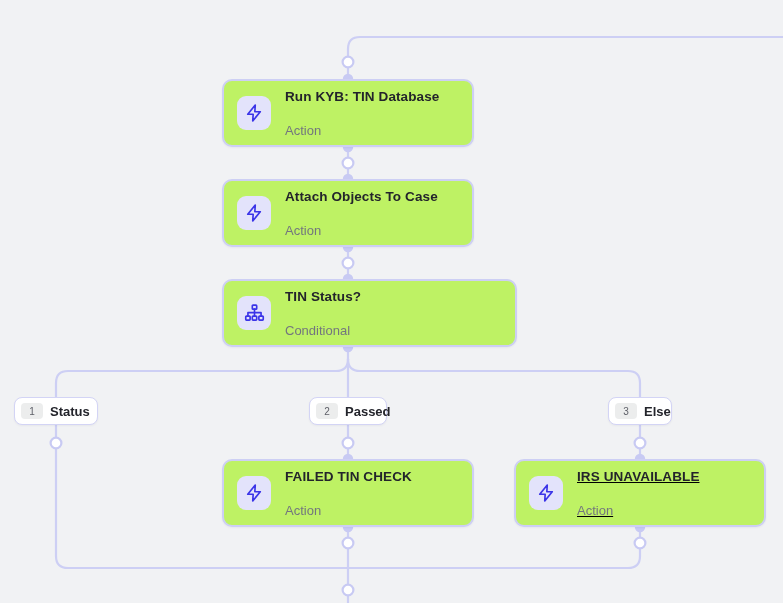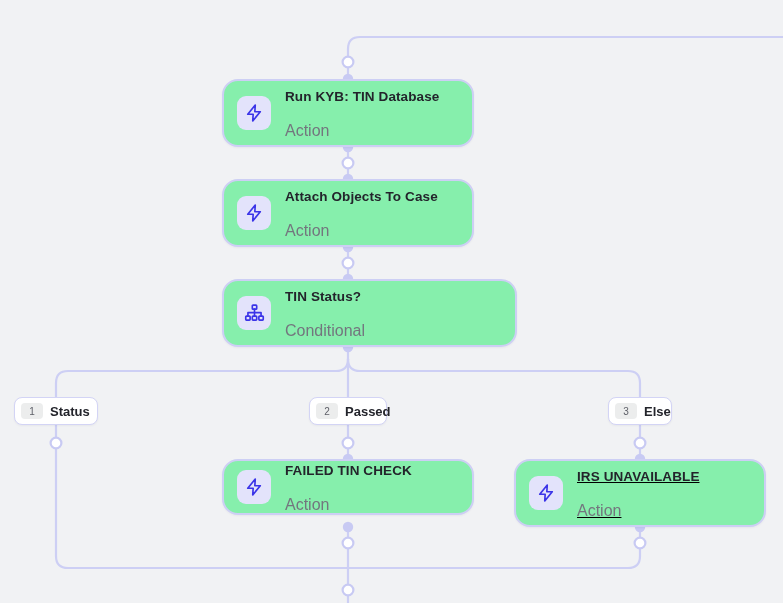--- a/index.html
+++ b/index.html
@@ -24,23 +24,23 @@
     left: 0;
     top: 0;
     width: 783px;
     height: 603px;
   }
 
   
   .node {
     position: absolute;
     box-sizing: border-box;
-    background: #86efac;
+    background: #bef264;
     border: 2px solid #cdcff4;
-    border-radius: 16px;
+    border-radius: 10px;
     box-shadow: 0 1px 2px rgba(30, 30, 70, 0.05);
     display: flex;
     align-items: center;
     padding-left: 13px;
     z-index: 5;
   }
   .node-icon {
     width: 34px;
     height: 34px;
     min-width: 34px;
@@ -59,21 +59,21 @@
   }
   .node-title {
     font-size: 13.5px;
     font-weight: bold;
     color: #23242b;
     letter-spacing: 0.1px;
     line-height: 17px;
     white-space: nowrap;
   }
   .node-subtitle {
-    font-size: 16px;
+    font-size: 13px;
     color: #73767e;
     line-height: 16px;
     margin-top: 18px;
     white-space: nowrap;
   }
 
   
   .branch-label {
     position: absolute;
     box-sizing: border-box;
@@ -200,21 +200,21 @@
         <rect x="17" y="15" width="5" height="4.5" rx="0.8"></rect>
         <path d="M12 7 L12 11 M4.5 15 L4.5 11 L19.5 11 L19.5 15 M12 11 L12 15"></path>
       </svg>
     </div>
     <div class="node-text">
       <div class="node-title">TIN Status?</div>
       <div class="node-subtitle">Conditional</div>
     </div>
   </div>
 
-  <div class="node" style="left:222px; top:459px; width:252px; height:56px;">
+  <div class="node" style="left:222px; top:459px; width:252px; height:68px;">
     <div class="node-icon">
       <svg width="20" height="20" viewBox="0 0 24 24" fill="none" stroke="#3b34e8" stroke-width="2" stroke-linejoin="round" stroke-linecap="round">
         <path d="M13.5 2.5 L4.5 13.5 L11 13.5 L10.5 21.5 L19.5 10.5 L13 10.5 Z"></path>
       </svg>
     </div>
     <div class="node-text">
       <div class="node-title">FAILED TIN CHECK</div>
       <div class="node-subtitle">Action</div>
     </div>
   </div>

